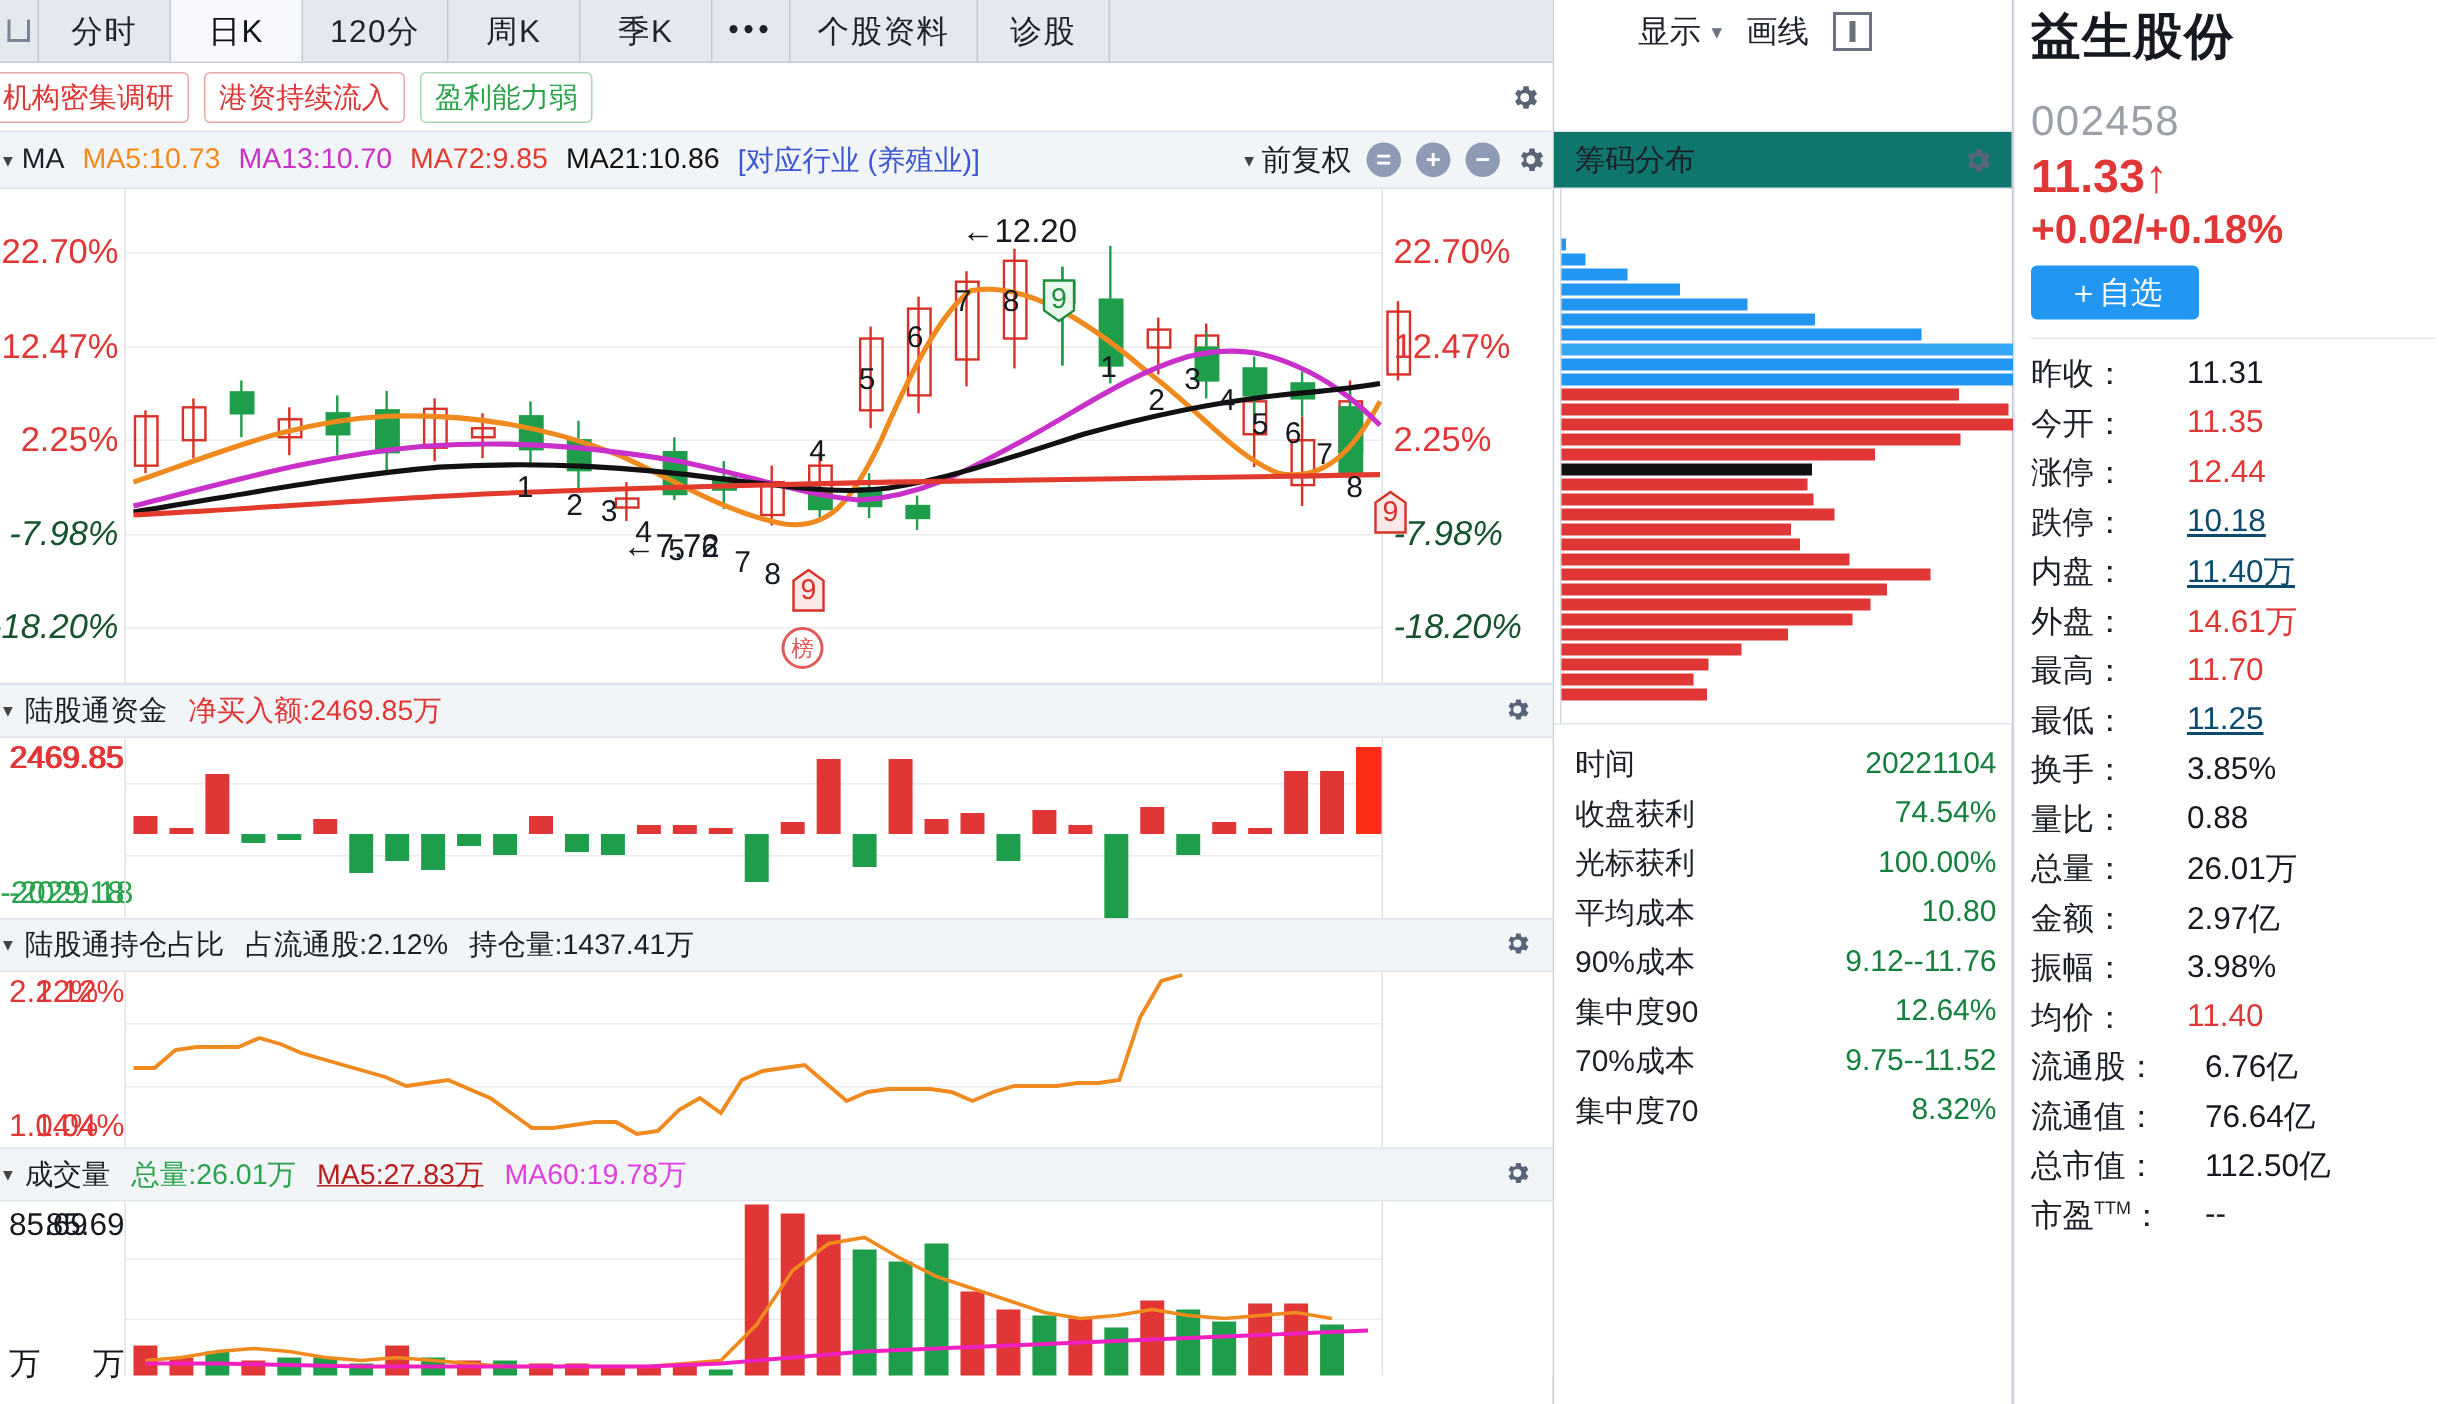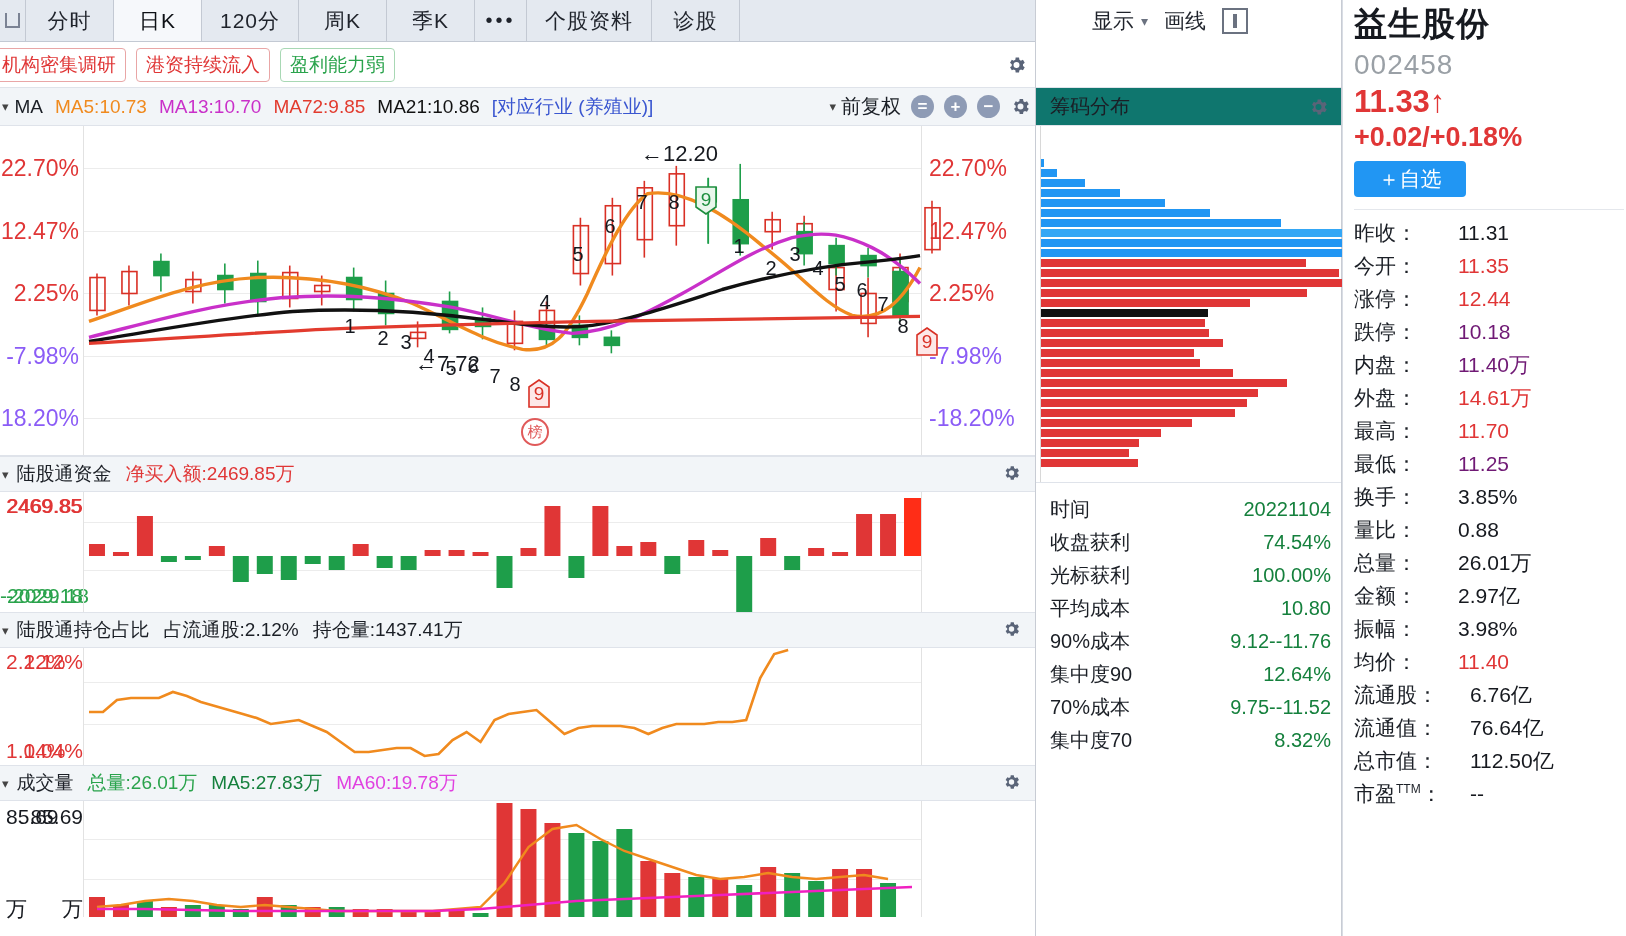--- a/index.html
+++ b/index.html
@@ -74,21 +74,21 @@
   
   .kchart { position: relative; height: 330px; background: #fff; border-bottom: 1px solid #dfe3ea; }
   .kplot { position: absolute; left: 83px; right: 113px; top: 0; bottom: 0; }
   .axis-l, .axis-r { position: absolute; top: 0; bottom: 0; width: 112px; }
   .axis-l { left: -83px; width: 83px; }
   .axis-r { right: -113px; }
   .ylab {
     position: absolute; font-size: 23px; white-space: nowrap; transform: translateY(-50%);
   }
   .ylab.r { color: #e03636; }
-  .ylab.g { color: #8b5cf6; }
+  .ylab.g { color: #14532d; font-style: italic; }
   .axis-l .ylab { right: 4px; text-align: right; }
   .axis-r .ylab { left: 6px; }
   .gridline { position: absolute; left: 0; right: 0; height: 1px; background: #ececec; }
   .vline { position:absolute; top:0; bottom:0; width:1px; background:#e2e2e2; }
 
   svg.layer { position: absolute; inset: 0; width: 100%; height: 100%; overflow: visible; }
 
   .cnt-num { position: absolute; font-size: 20px; color: #16191f; transform: translate(-50%,-50%); }
   .cnt-9g, .cnt-9r {
     position:absolute; transform: translate(-50%,-50%);
@@ -104,21 +104,21 @@
   }
 
   
   .subhead {
     height: 36px; background: #f2f5f8; border-top: 1px solid #dfe3ea; border-bottom: 1px solid #dfe3ea;
     display: flex; align-items: center; font-size: 19px; position: relative; padding-left: 2px; gap: 14px;
   }
   .subhead .name { color:#1b1f26; }
   .subhead .red { color:#e03636; }
   .subhead .green { color:#2aa34c; }
-  .subhead .orange { color:#15803d; }
+  .subhead .orange { color:#b91c1c;text-decoration:underline; }
   .subhead .magenta { color:#e040e0; }
   .subhead .gear { right: 12px; }
 
   .subpanel { position: relative; background:#fff; }
   .splot { position:absolute; left:83px; right:113px; top:0; bottom:0; }
   .slab { position:absolute; font-size:21px; white-space:nowrap; transform: translateY(-50%); }
   .slab.lft { right: 4px; text-align:right; }
   .slab.rgt { left: 6px; }
   .slab.r { color:#e03636; }
   .slab.g { color:#2aa34c; }
@@ -135,33 +135,33 @@
   .chip-axis { position:absolute; left:4px; top:0; bottom:0; width:1px; background:#d8d8d8; }
   .chipbar { position:absolute; left:5px; height:8px; }
   .chip-tbl { padding: 10px 10px 0 14px; }
   .chip-row { display:flex; justify-content:space-between; font-size:20px; color:#16191f; height:33px; align-items:center; }
   .chip-row .k { color:#1b1f26; }
   .chip-row .v { color:#15803d; }
 
   
   .right-col { width: 282px; height: 742px; background:#fff; position:relative; padding-left: 12px; }
   .stk-name { font-size: 33px; font-weight: bold; color:#16191f; letter-spacing:1px; margin-top: 2px; }
-  .stk-code { font-size: 28px; color:#9aa0a6; margin-top: 2px; letter-spacing:1px; }
+  .stk-code { font-size: 28px; color:#9aa0a6; margin-top: 18px; letter-spacing:1px; }
   .stk-price { font-size: 31px; color:#e03636; font-weight:bold; margin-top: 3px; }
   .stk-chg { font-size: 27px; color:#e03636; font-weight:bold; margin-top: 2px; }
   .zixuan {
     margin-top: 8px; width: 112px; height: 36px; background:#2196f3; color:#fff; border:none;
     border-radius: 4px; font-size: 21px; cursor:pointer; font-family:inherit;
   }
   .divider { margin: 12px 0 6px 0; height:1px; background:#e4e7ec; }
   .q-row { display:flex; font-size:21px; height:33px; align-items:center; }
   .q-k { color:#1b1f26; min-width: 104px; }
   .q-v { color:#16191f; }
   .q-v.r { color:#e03636; }
-  .q-v.g { color:#701a75; }
+  .q-v.g { color:#0c4a6e;text-decoration:underline; }
   .q-k.wide { min-width: 116px; }
   .sup { font-size: 12px; vertical-align: super; }
   .rt-divider { position:absolute; left:0; top:0; width:1px; height:936px; background:#d9dde4; }
 </style>
 </head>
 <body>
 
 <div class="app">
 
   <div class="left-col">

